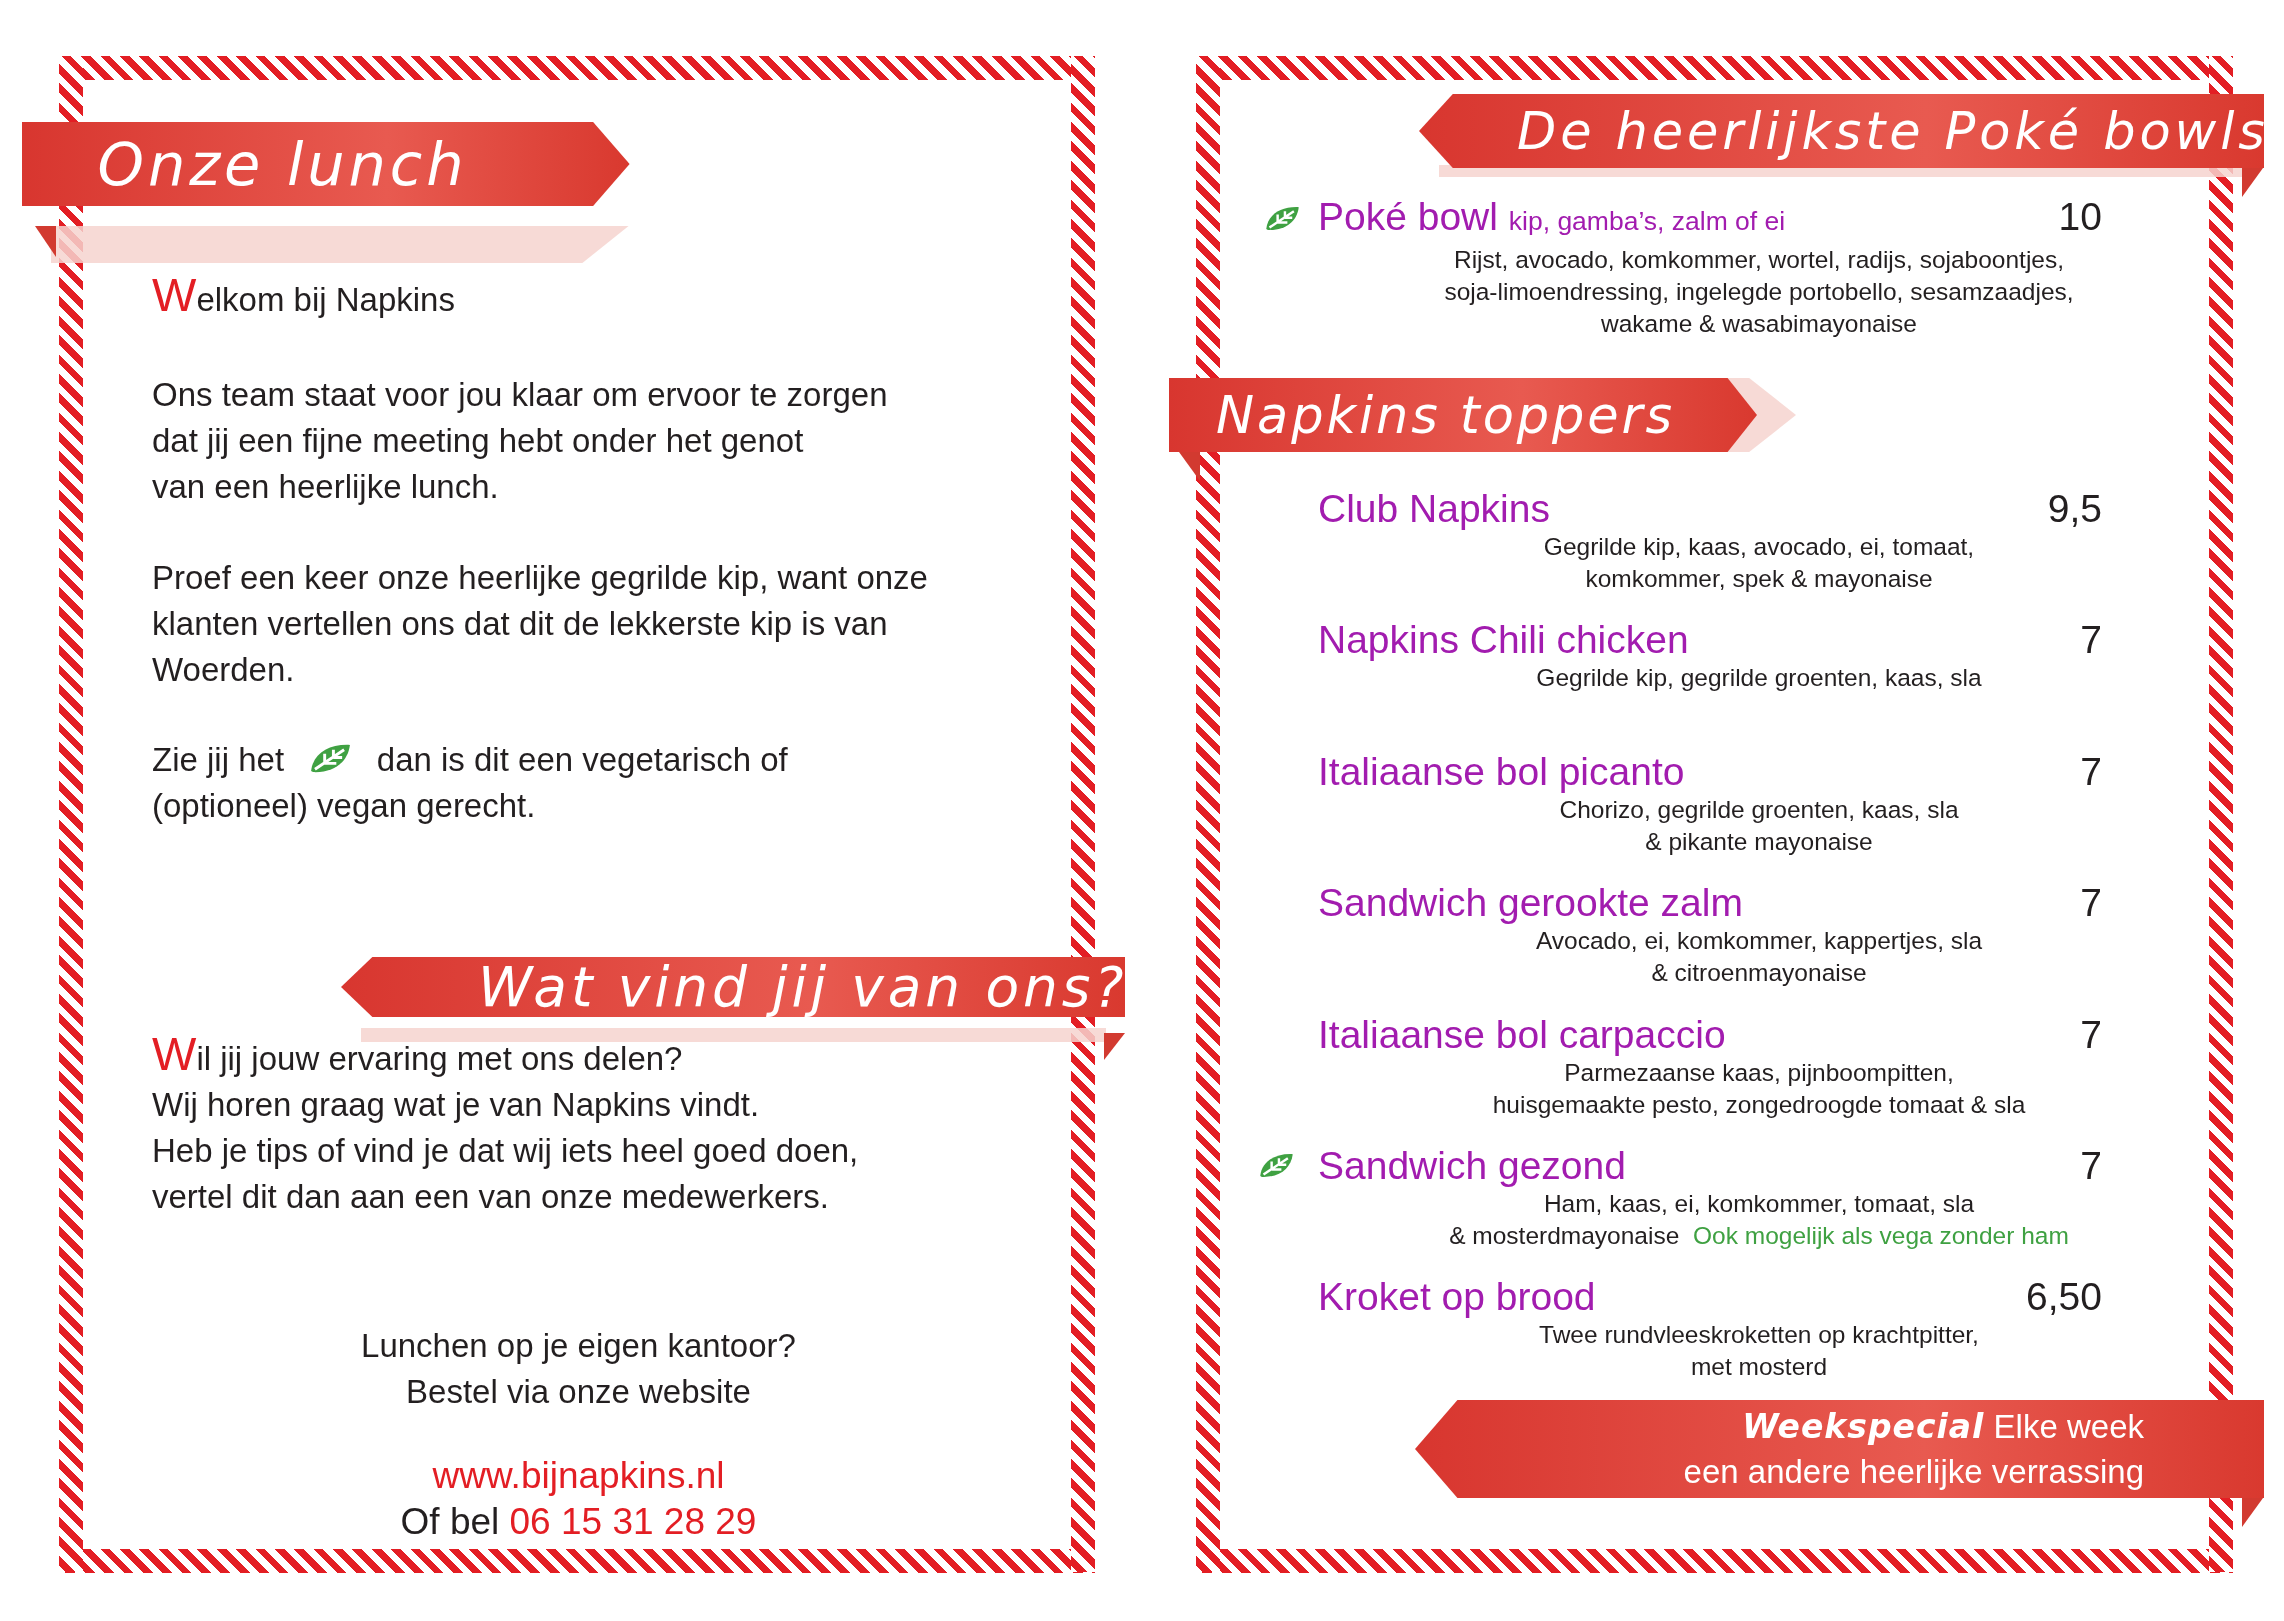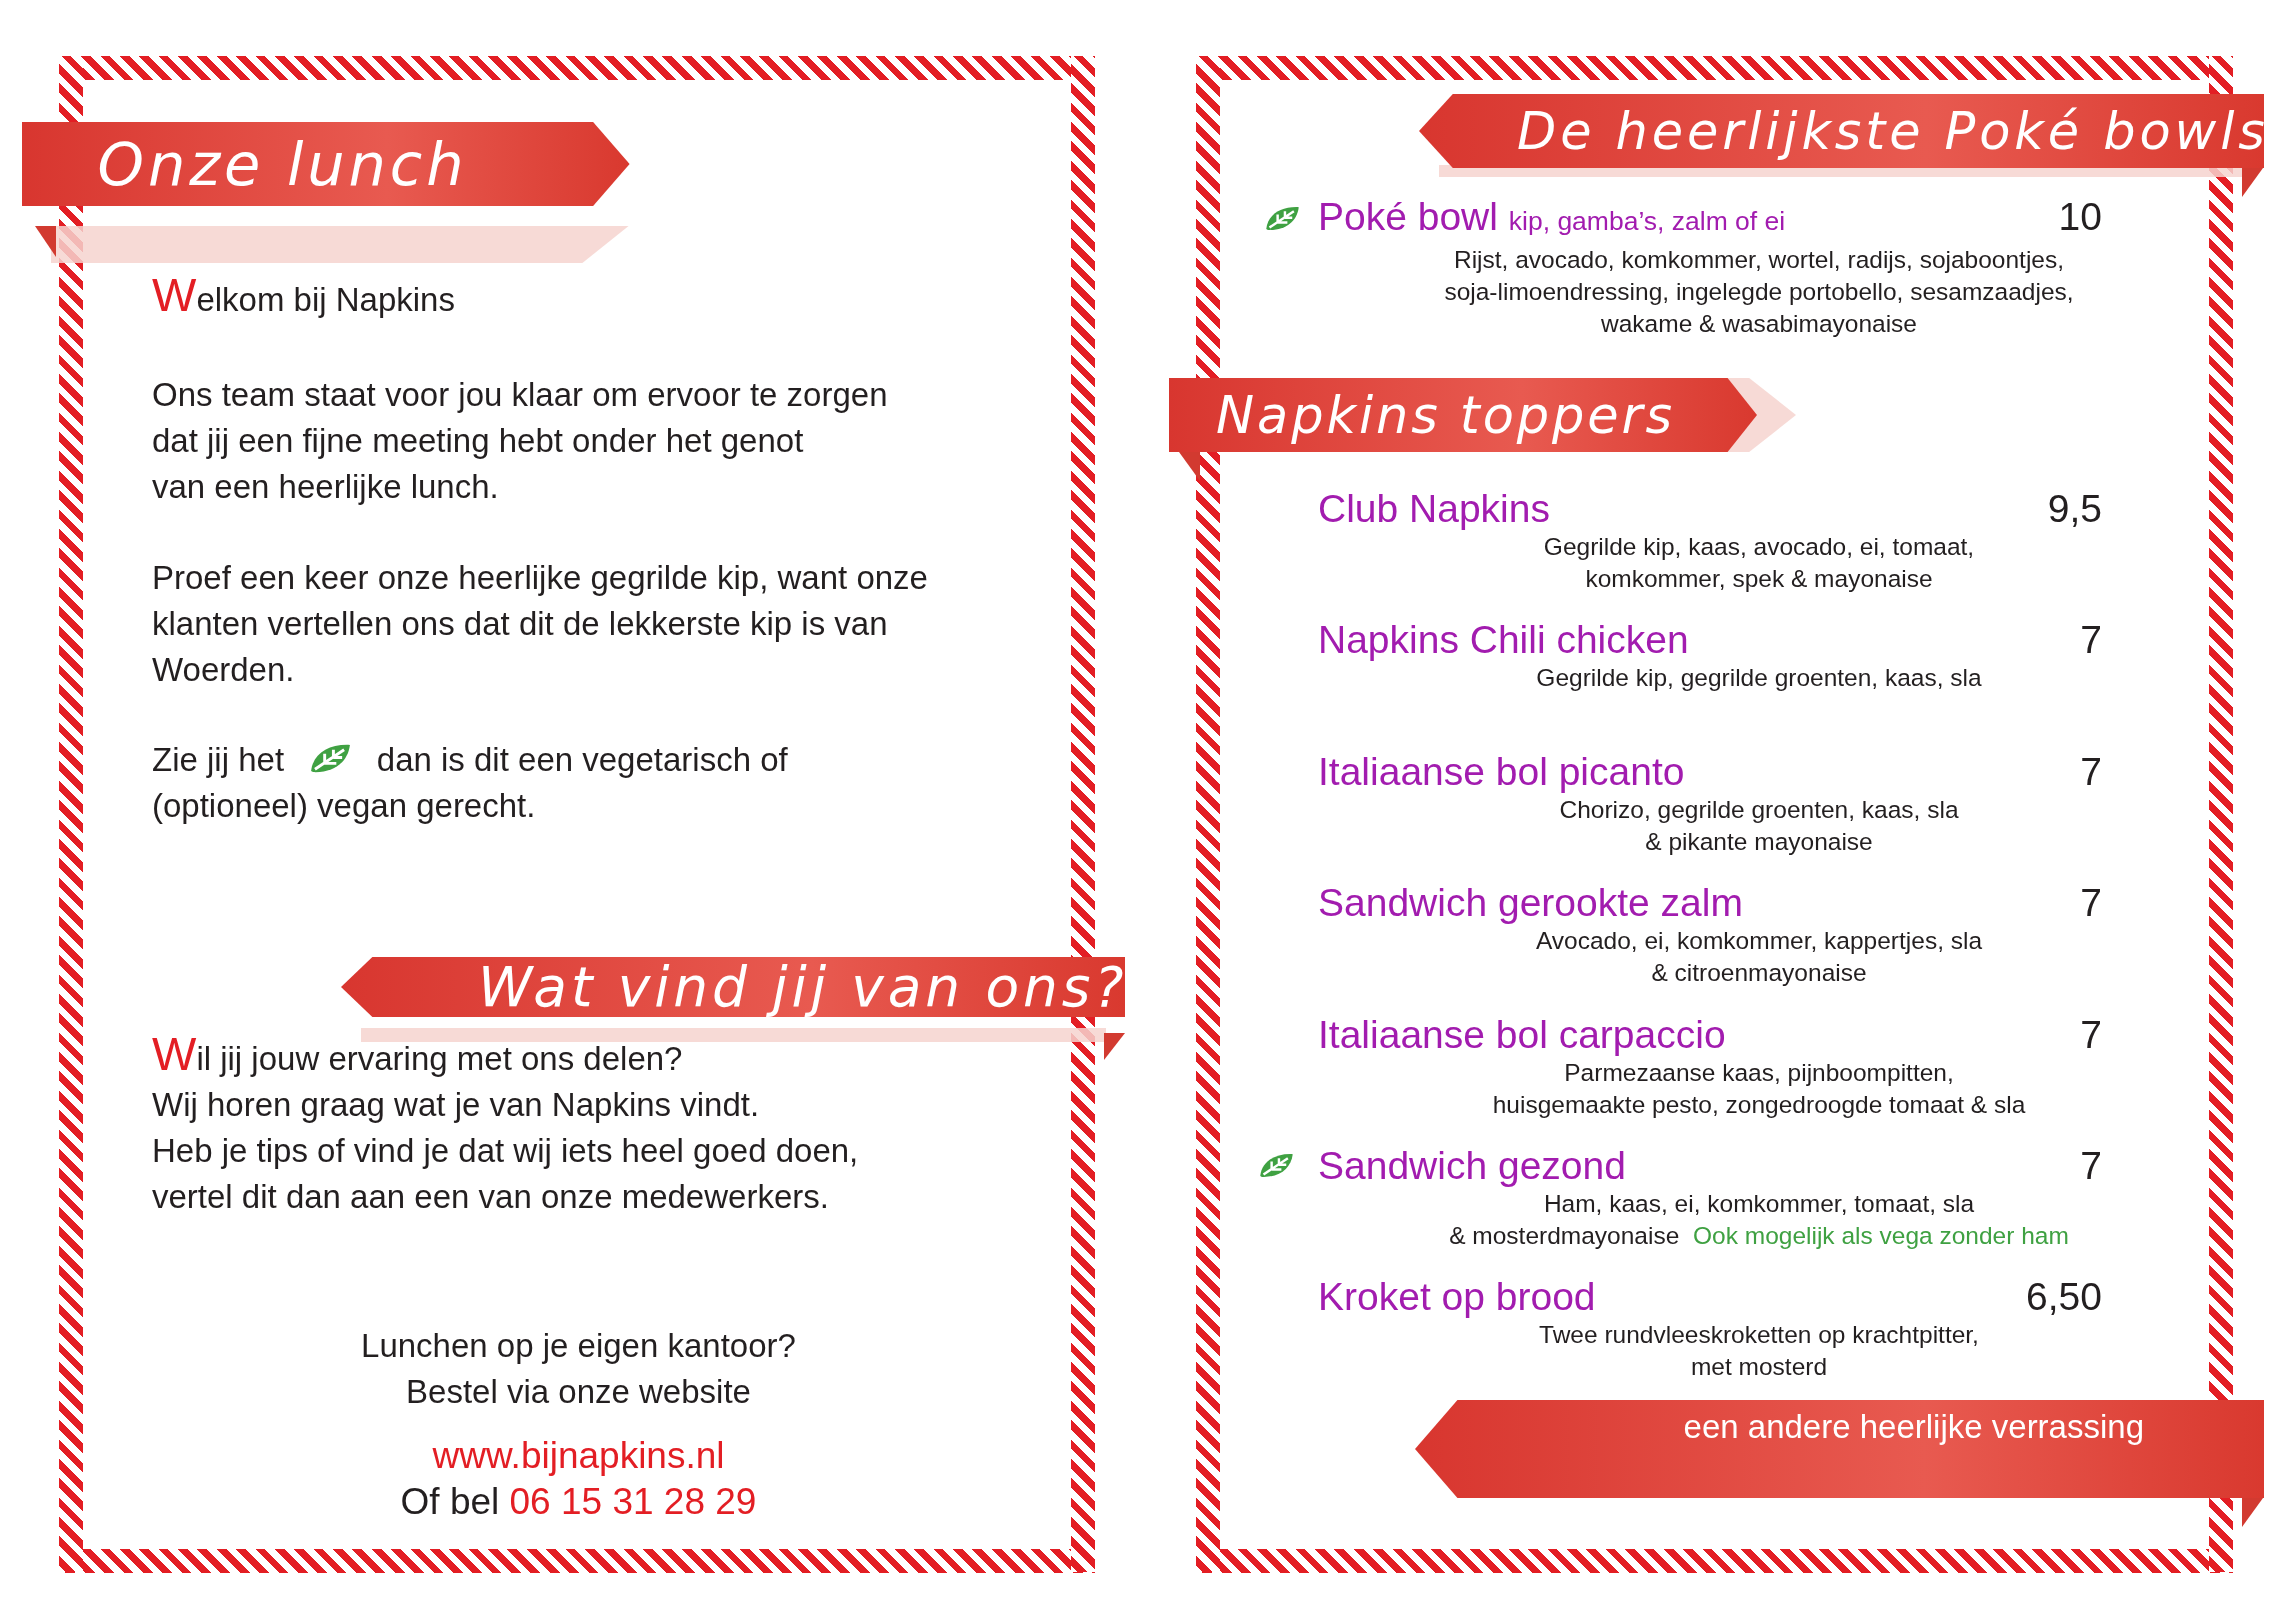--- a/index.html
+++ b/index.html
@@ -87,21 +87,21 @@
   <div><span class="cap">W</span><span>il jij jouw ervaring met ons delen?</span></div>
   <div>Wij horen graag wat je van Napkins vindt.</div>
   <div>Heb je tips of vind je dat wij iets heel goed doen,</div>
   <div>vertel dit dan aan een van onze medewerkers.</div>
 </div>
 
 <div class="txtblock" style="left:152px; top:1323px; width:853px; text-align:center;">
   <div>Lunchen op je eigen kantoor?</div>
   <div>Bestel via onze website</div>
   <div style="height:17.6px;"></div>
-  <div class="red" style="font-size:37px;">www.bijnapkins.nl</div>
+  <div class="red" style="font-size:37px;margin-top:20px;">www.bijnapkins.nl</div>
   <div style="font-size:37px;"><span>Of bel</span> <span class="red">06 15 31 28 29</span></div>
 </div>
 
 <div>
   <div class="stripe-h" style="left:1196px; top:56px; width:1037px;"></div>
   <div class="stripe-h" style="left:1196px; top:1549px; width:1037px;"></div>
   <div class="stripe-v" style="left:1196px; top:56px; height:1516px;"></div>
   <div class="stripe-v" style="left:2209px; top:56px; height:1516px;"></div>
 </div>
 
@@ -196,16 +196,17 @@
   <div class="desc">
     <div>Twee rundvleeskroketten op krachtpitter,</div>
     <div>met mosterd</div>
   </div>
 </div>
 
 <div class="banner" style="left:1415px; top:1400px; width:849px; height:98px;">
   <div class="body" style="clip-path:polygon(5% 0,100% 0,100% 100%,5% 100%,0 50%);"></div>
   <div class="fold" style="left:827px; top:98px; border-top:29px solid #d23a30; border-right:21.6px solid transparent;"></div>
   <div class="txt" style="position:absolute; right:120px; top:3.9px; text-align:right; font-family:'Liberation Sans', sans-serif; font-style:normal; font-size:33px; line-height:45px;">
+    <div><span style="font-family:'DejaVu Sans', sans-serif; font-style:oblique; font-weight:bold; letter-spacing:1px;">Weekspecial</span> <span>Elke week</span></div>
     <div>een andere heerlijke verrassing</div>
   </div>
 </div>
 
 
 </body></html>

